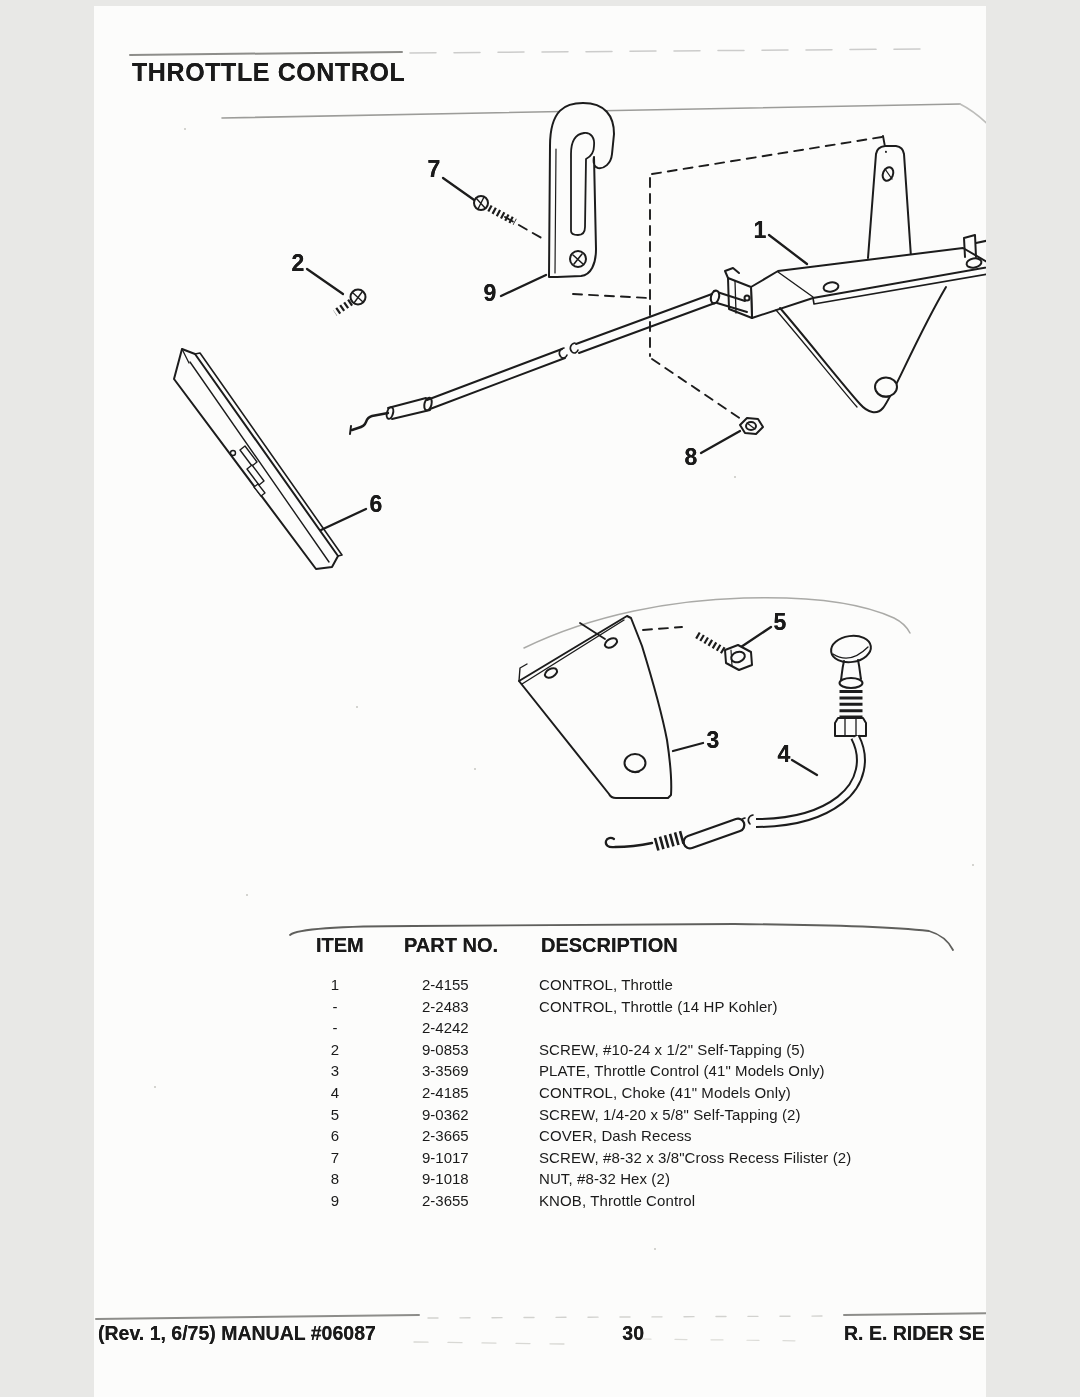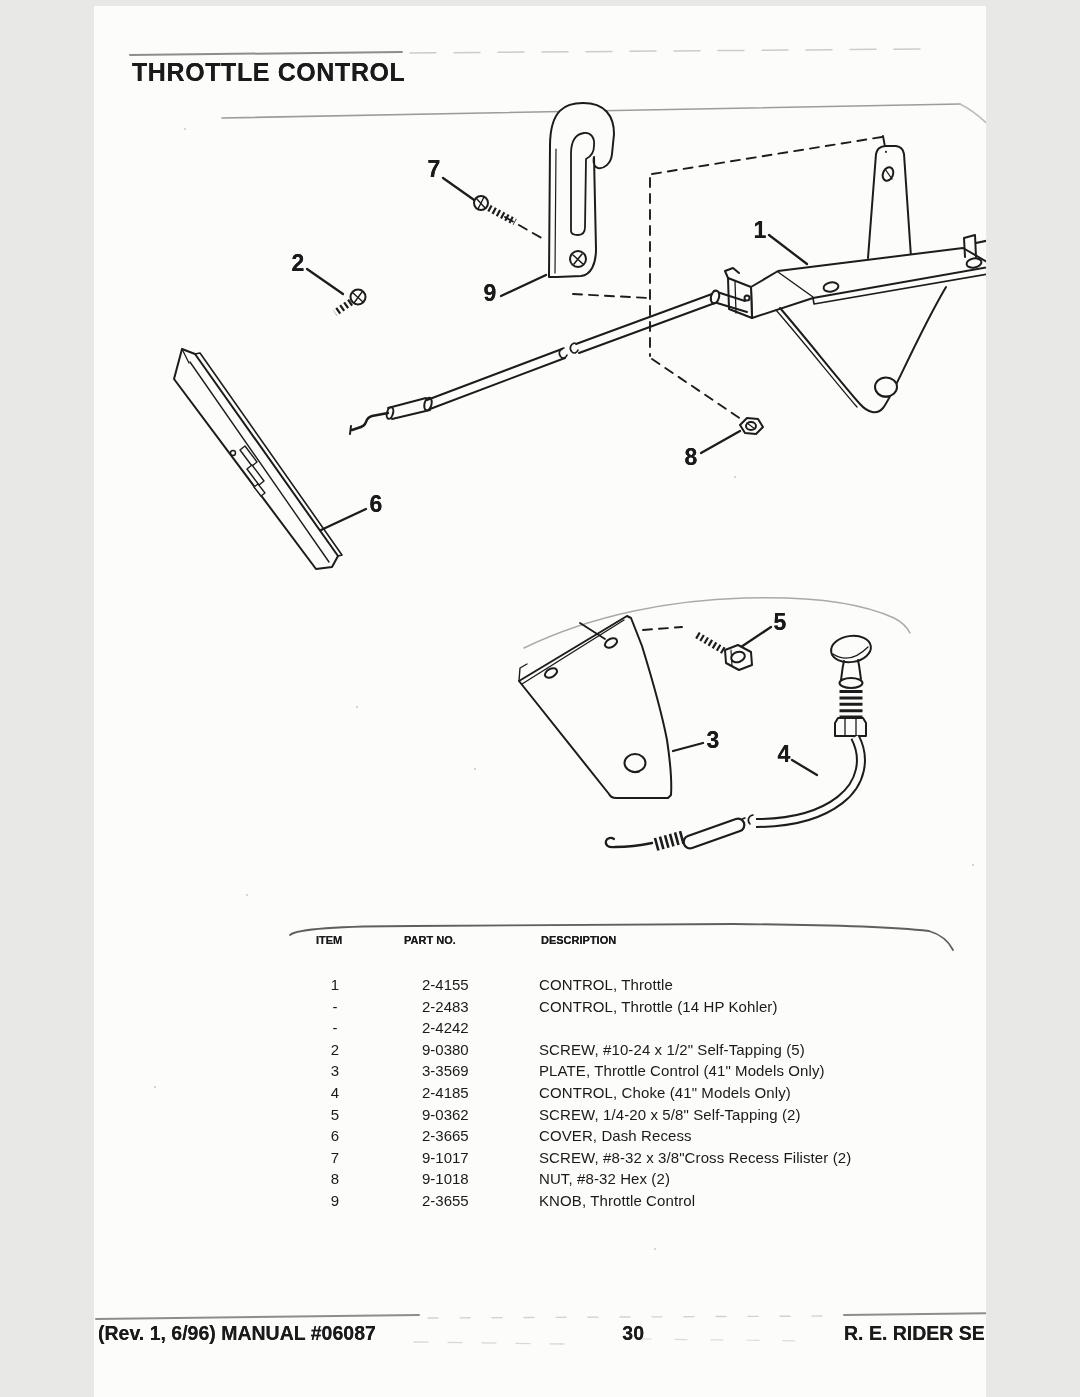--- a/index.html
+++ b/index.html
@@ -13,21 +13,21 @@
   .title{
     font-size:25px;font-weight:bold;letter-spacing:.6px;white-space:nowrap;
     text-shadow:0 0 .4px rgba(0,0,0,.85);
   }
   .callout{
     font-size:23px;font-weight:bold;transform:translate(-50%,-50%);
     text-shadow:0 0 .4px rgba(0,0,0,.9);line-height:1;
   }
   svg.diagram{position:absolute;left:0;top:0;width:1080px;height:1397px;}
   .tbl-header span{
-    position:absolute;font-size:11px;font-weight:bold;white-space:nowrap;
+    position:absolute;font-size:20px;font-weight:bold;white-space:nowrap;
     text-shadow:0 0 .4px rgba(0,0,0,.8);
   }
   .tbl-body{position:absolute;left:0;top:968px;width:1080px;}
   .tbl-row{position:relative;height:21.6px;line-height:21.6px;font-size:15px;white-space:nowrap;}
   .tbl-row .c-item{position:absolute;left:210px;width:62px;text-align:center;}
   .tbl-row .c-part{position:absolute;left:328px;width:110px;}
   .tbl-row .c-desc{position:absolute;left:445px;width:590px;letter-spacing:.1px;}
   .footer{font-size:19.5px;font-weight:bold;white-space:nowrap;text-shadow:0 0 .4px rgba(0,0,0,.8);}
 </style>
 </head>
@@ -243,21 +243,21 @@
       <span class="c-item">-</span>
       <span class="c-part">2-2483</span>
       <span class="c-desc">CONTROL, Throttle (14 HP Kohler)</span>
     </div>
     <div class="tbl-row">
       <span class="c-item">-</span>
       <span class="c-part">2-4242</span>
     </div>
     <div class="tbl-row">
       <span class="c-item">2</span>
-      <span class="c-part">9-0380</span>
+      <span class="c-part">9-0853</span>
       <span class="c-desc">SCREW, #10-24 x 1/2" Self-Tapping (5)</span>
     </div>
     <div class="tbl-row">
       <span class="c-item">3</span>
       <span class="c-part">3-3569</span>
       <span class="c-desc">PLATE, Throttle Control (41" Models Only)</span>
     </div>
     <div class="tbl-row">
       <span class="c-item">4</span>
       <span class="c-part">2-4185</span>
@@ -283,17 +283,17 @@
       <span class="c-part">9-1018</span>
       <span class="c-desc">NUT, #8-32 Hex (2)</span>
     </div>
     <div class="tbl-row">
       <span class="c-item">9</span>
       <span class="c-part">2-3655</span>
       <span class="c-desc">KNOB, Throttle Control</span>
     </div>
   </div>
 
-  <div class="abs footer" style="left:4px;top:1316px;">(Rev. 1, 6/96) MANUAL #06087</div>
+  <div class="abs footer" style="left:4px;top:1316px;">(Rev. 1, 6/75) MANUAL #06087</div>
   <div class="abs footer" style="left:470px;top:1316px;width:80px;text-align:right;">30</div>
   <div class="abs footer" style="left:750px;top:1316px;text-align:right;">R. E. RIDER SERIES 11</div>
 
 </div>
 
 </body></html>

